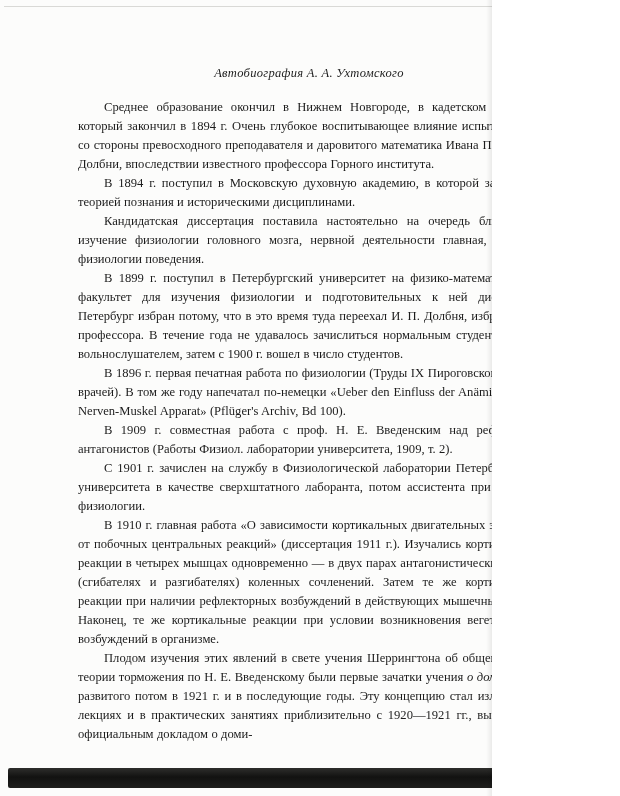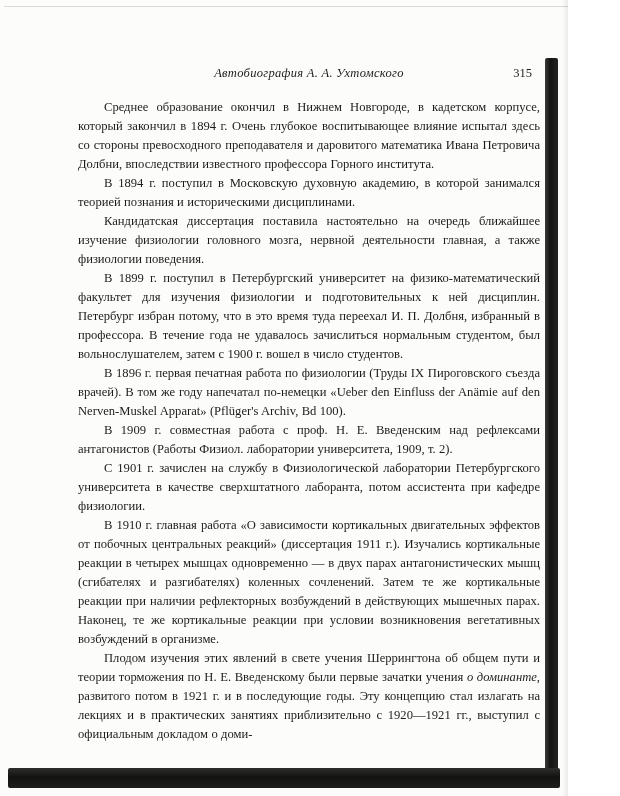--- a/index.html
+++ b/index.html
@@ -2,21 +2,21 @@
 <html lang="ru"><head>
 <meta charset="utf-8">
 <style>
   html, body {
     margin: 0;
     padding: 0;
     background: #ffffff;
   }
   .scan-page {
     position: relative;
-    width: 568px;
+    width: 492px;
     height: 796px;
     background: #fcfcfb;
     overflow: hidden;
     font-family: "Liberation Serif", "DejaVu Serif", serif;
     color: #1c1c1c;
   }
   .top-edge-line {
     position: absolute;
     top: 6px;
     left: 4px;

